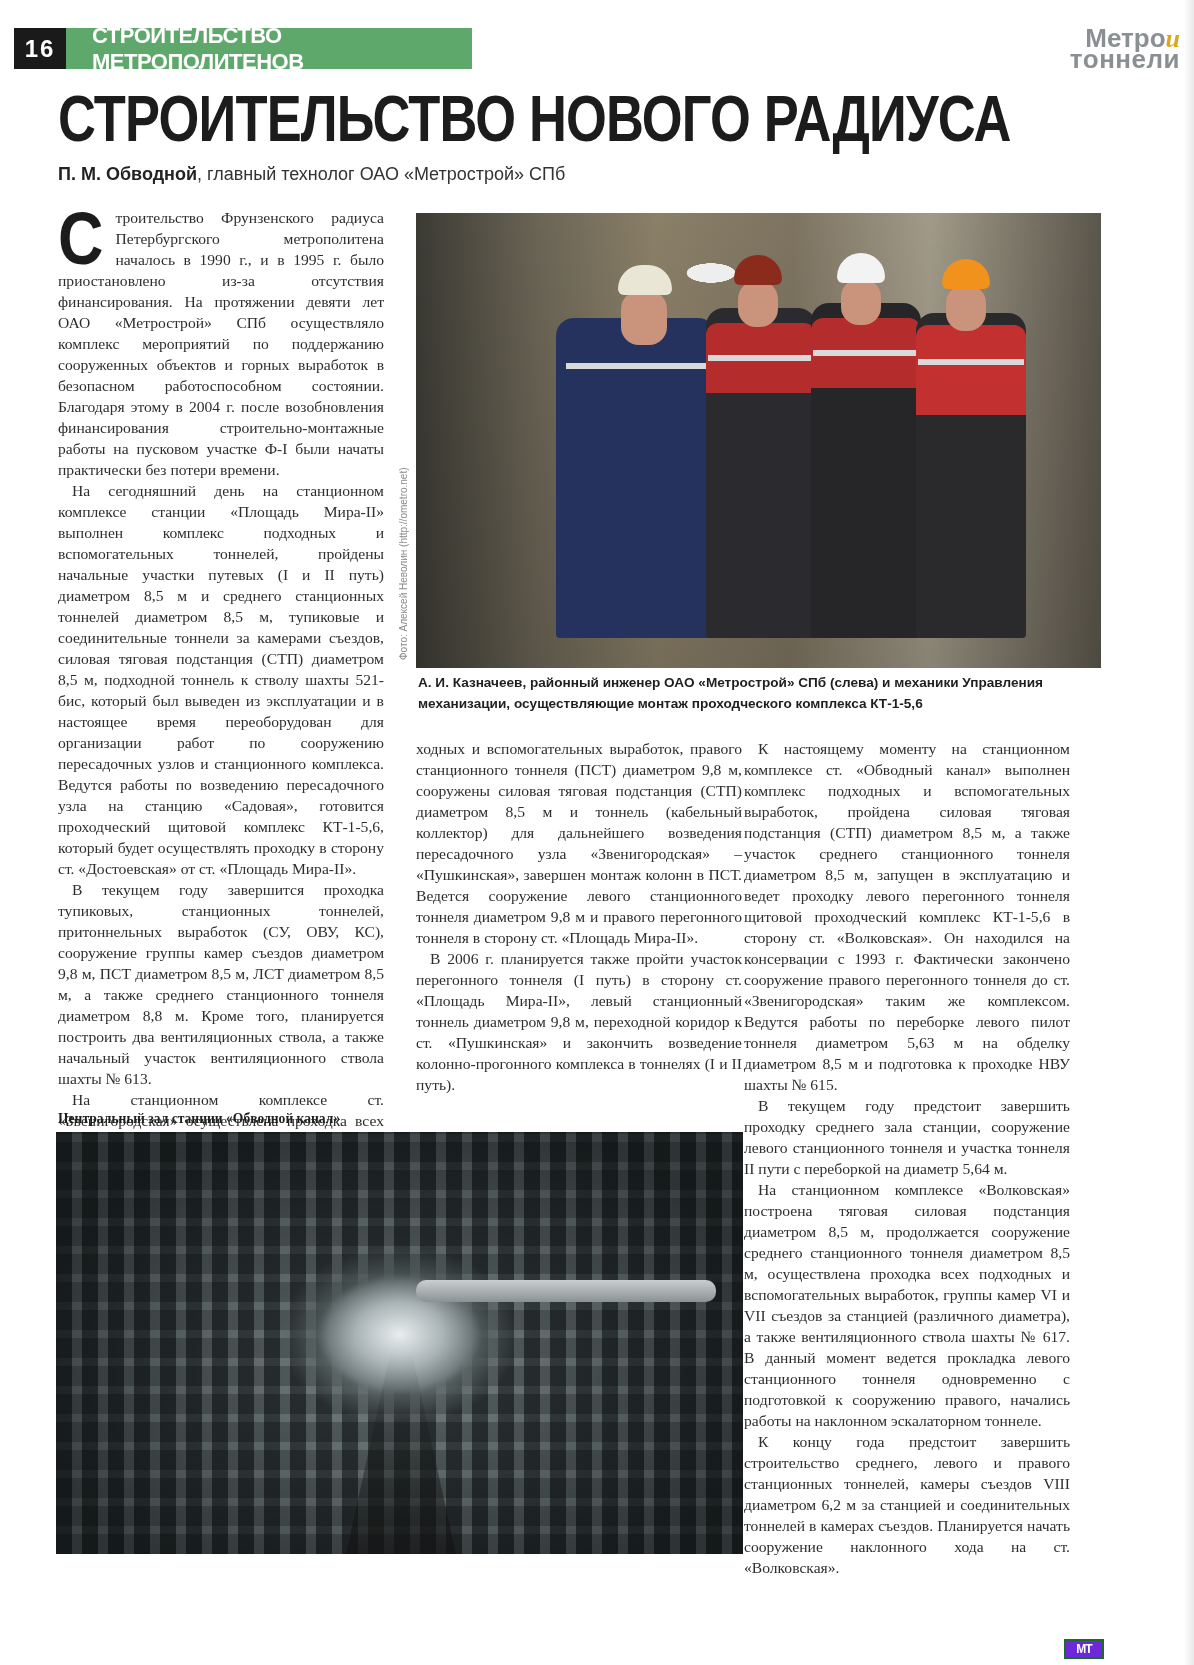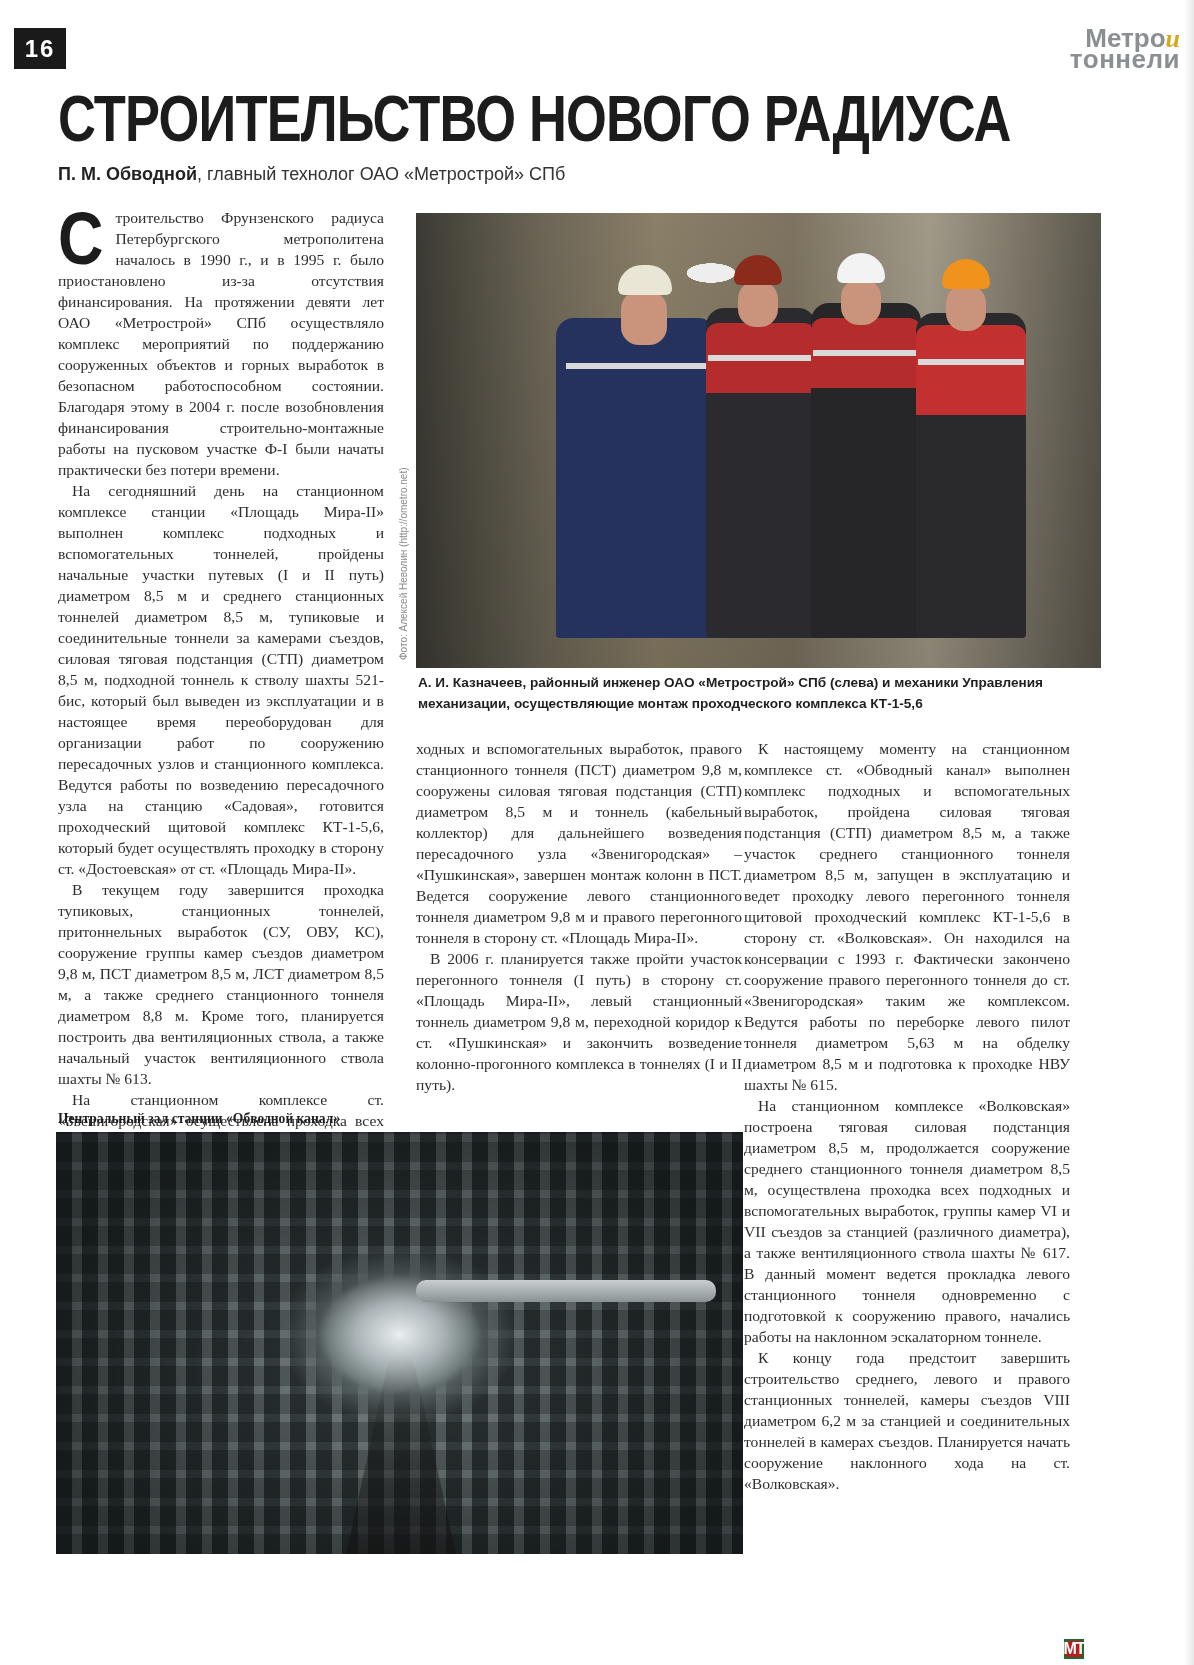--- a/index.html
+++ b/index.html
@@ -50,28 +50,29 @@
   .tunnel-grid { position: absolute; inset: 0;
     background:
       repeating-linear-gradient(90deg, rgba(20,25,26,0.55) 0 16px, rgba(160,170,170,0.18) 16px 26px),
       repeating-linear-gradient(0deg, rgba(20,25,26,0.35) 0 20px, rgba(150,160,160,0.12) 20px 28px);
     -webkit-mask: radial-gradient(ellipse 120px 90px at 50% 48%, transparent 60%, #000 100%);
     mask: radial-gradient(ellipse 120px 90px at 50% 48%, transparent 60%, #000 100%);
   }
   .tunnel-pipe { position: absolute; left: 360px; top: 148px; width: 300px; height: 22px; background: linear-gradient(180deg, #c9cfd0, #8a9293); border-radius: 10px; }
   .tunnel-track { position: absolute; left: 290px; bottom: 0; width: 110px; height: 200px; background: linear-gradient(180deg, rgba(40,40,40,0) 0%, rgba(20,20,20,0.7) 100%); clip-path: polygon(40% 0, 60% 0, 100% 100%, 0 100%); }
 
-  .mt-logo { position: absolute; left: 1064px; top: 1639px; width: 20px; height: 20px; background: #b91c1c; border: 2px solid #1d6a2a; color: #fff; font-family: "Liberation Sans", sans-serif; font-weight: bold; font-size: 16px; display: flex; align-items: center; justify-content: center; letter-spacing: -1px; }
+  .mt-logo { position: absolute; left: 1064px; top: 1639px; width: 40px; height: 20px; background: #6d28d9; border: 2px solid #1d6a2a; color: #fff; font-family: "Liberation Sans", sans-serif; font-weight: bold; font-size: 12px; display: flex; align-items: center; justify-content: center; letter-spacing: -1px; }
   .page-edge { position: absolute; right: 0; top: 0; width: 10px; height: 1665px; background: linear-gradient(90deg, #ffffff, #e8e8e8); }
 </style>
 </head>
 <body>
 
 <div class="header-bar">
   <div class="page-num">16</div>
+  <div class="section-label">СТРОИТЕЛЬСТВО МЕТРОПОЛИТЕНОВ</div>
 </div>
 
 <div class="logo">
   <div class="l1"><span>Метро</span><i>и</i></div>
   <div class="l2">тоннели</div>
 </div>
 
 <h1 class="title">СТРОИТЕЛЬСТВО НОВОГО РАДИУСА</h1>
 
 <div class="byline">
@@ -115,20 +116,21 @@
 </div>
 <div class="caption" style="left:418px; top:672px; width:660px;">А. И. Казначеев, районный инженер ОАО «Метрострой» СПб (слева) и механики Управления механизации, осуществляющие монтаж проходческого комплекса КТ-1-5,6</div>
 
 <div class="col" style="left:416px; top:738px; width:326px;">
   <p class="first">ходных и вспомогательных выработок, правого станционного тоннеля (ПСТ) диаметром 9,8 м, сооружены силовая тяговая подстанция (СТП) диаметром 8,5 м и тоннель (кабельный коллектор) для дальнейшего возведения пересадочного узла «Звенигородская» – «Пушкинская», завершен монтаж колонн в ПСТ. Ведется сооружение левого станционного тоннеля диаметром 9,8 м и правого перегонного тоннеля в сторону ст. «Площадь Мира-II».</p>
   <p>В 2006 г. планируется также пройти участок перегонного тоннеля (I путь) в сторону ст. «Площадь Мира-II», левый станционный тоннель диаметром 9,8 м, переходной коридор к ст. «Пушкинская» и закончить возведение колонно-прогонного комплекса в тоннелях (I и II путь).</p>
 </div>
 
 <div class="col" style="left:744px; top:738px; width:326px;">
   <p>К настоящему моменту на станционном комплексе ст. «Обводный канал» выполнен комплекс подходных и вспомогательных выработок, пройдена силовая тяговая подстанция (СТП) диаметром 8,5 м, а также участок среднего станционного тоннеля диаметром 8,5 м, запущен в эксплуатацию и ведет проходку левого перегонного тоннеля щитовой проходческий комплекс КТ-1-5,6 в сторону ст. «Волковская». Он находился на консервации с 1993 г. Фактически закончено сооружение правого перегонного тоннеля до ст. «Звенигородская» таким же комплексом. Ведутся работы по переборке левого пилот тоннеля диаметром 5,63 м на обделку диаметром 8,5 м и подготовка к проходке НВУ шахты № 615.</p>
+  <p>В текущем году предстоит завершить проходку среднего зала станции, сооружение левого станционного тоннеля и участка тоннеля II пути с переборкой на диаметр 5,64 м.</p>
   <p>На станционном комплексе «Волковская» построена тяговая силовая подстанция диаметром 8,5 м, продолжается сооружение среднего станционного тоннеля диаметром 8,5 м, осуществлена проходка всех подходных и вспомогательных выработок, группы камер VI и VII съездов за станцией (различного диаметра), а также вентиляционного ствола шахты № 617. В данный момент ведется прокладка левого станционного тоннеля одновременно с подготовкой к сооружению правого, начались работы на наклонном эскалаторном тоннеле.</p>
   <p>К концу года предстоит завершить строительство среднего, левого и правого станционных тоннелей, камеры съездов VIII диаметром 6,2 м за станцией и соединительных тоннелей в камерах съездов. Планируется начать сооружение наклонного хода на ст. «Волковская».</p>
 </div>
 
 <div class="caption" style="left:58px; top:1108px; width:600px;font-family:Liberation Serif, serif;">Центральный зал станции «Обводной канал»</div>
 <div class="photo photo-tunnel">
   <div class="tunnel-grid"></div>
   <div class="tunnel-pipe"></div>
   <div class="tunnel-track"></div>
 </div>

